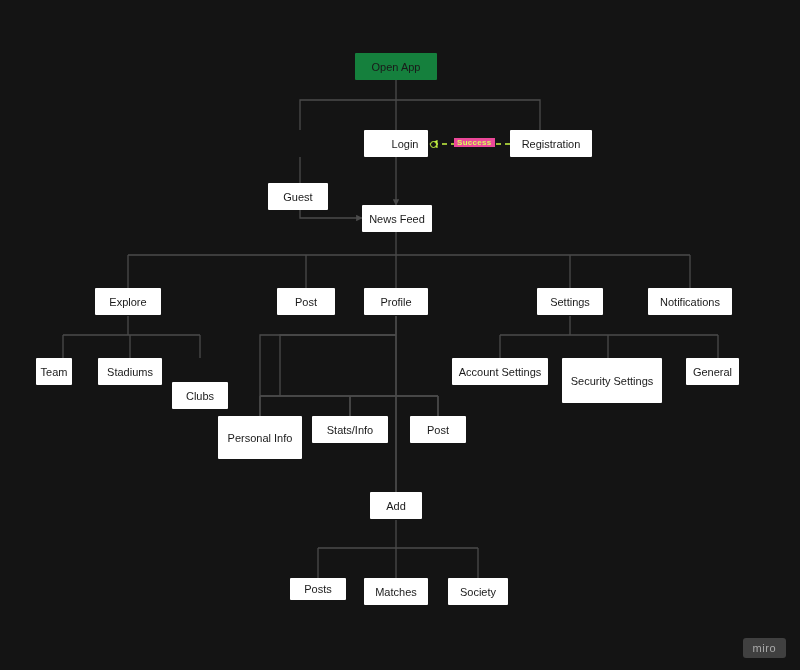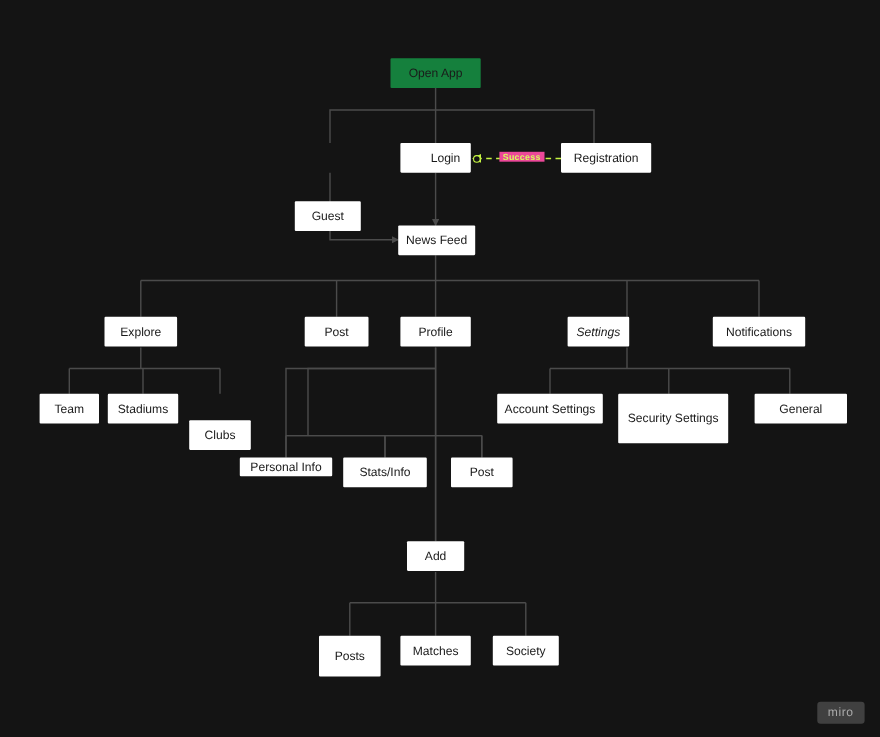--- a/index.html
+++ b/index.html
@@ -135,62 +135,62 @@
 
   <div class="node" style="left:95px;  top:288px; width:66px; height:27px;">
       <span>Explore</span>
     </div>
   <div class="node" style="left:277px; top:288px; width:58px; height:27px;">
       <span>Post</span>
     </div>
   <div class="node" style="left:364px; top:288px; width:64px; height:27px;">
       <span>Profile</span>
     </div>
-  <div class="node" style="left:516px; top:288px; width:56px; height:27px;font-style:italic;">
+  <div class="node" style="left:537px; top:288px; width:66px; height:27px;">
       <span>Settings</span>
     </div>
   <div class="node" style="left:648px; top:288px; width:84px; height:27px;">
       <span>Notifications</span>
     </div>
 
-  <div class="node" style="left:36px;  top:358px; width:54px; height:27px;">
+  <div class="node" style="left:36px;  top:358px; width:36px; height:27px;">
       <span>Team</span>
     </div>
   <div class="node" style="left:98px;  top:358px; width:64px; height:27px;">
       <span>Stadiums</span>
     </div>
   <div class="node" style="left:172px; top:358px; width:56px; height:27px;margin-top:24px;">
       <span>Clubs</span>
     </div>
 
   <div class="node" style="left:452px; top:358px; width:96px; height:27px;">
       <span>Account Settings</span>
     </div>
   <div class="node" style="left:562px; top:358px; width:100px; height:45px;">
       <span>Security Settings</span>
     </div>
-  <div class="node" style="left:686px; top:358px; width:84px; height:27px;">
+  <div class="node" style="left:686px; top:358px; width:53px; height:27px;">
       <span>General</span>
     </div>
 
-  <div class="node" style="left:218px; top:416px; width:84px; height:17px;align-items:center;">
+  <div class="node" style="left:218px; top:416px; width:84px; height:43px;align-items:center;">
       <span>Personal Info</span>
     </div>
   <div class="node" style="left:312px; top:416px; width:76px; height:27px;">
       <span>Stats/Info</span>
     </div>
   <div class="node" style="left:410px; top:416px; width:56px; height:27px;">
       <span>Post</span>
     </div>
 
   <div class="node" style="left:370px; top:492px; width:52px; height:27px;">
       <span>Add</span>
     </div>
 
-  <div class="node" style="left:290px; top:578px; width:56px; height:37px;">
+  <div class="node" style="left:290px; top:578px; width:56px; height:22px;">
       <span>Posts</span>
     </div>
   <div class="node" style="left:364px; top:578px; width:64px; height:27px;">
       <span>Matches</span>
     </div>
   <div class="node" style="left:448px; top:578px; width:60px; height:27px;text-align:right;">
       <span>Society</span>
     </div>
 
   <div class="watermark">miro</div>

